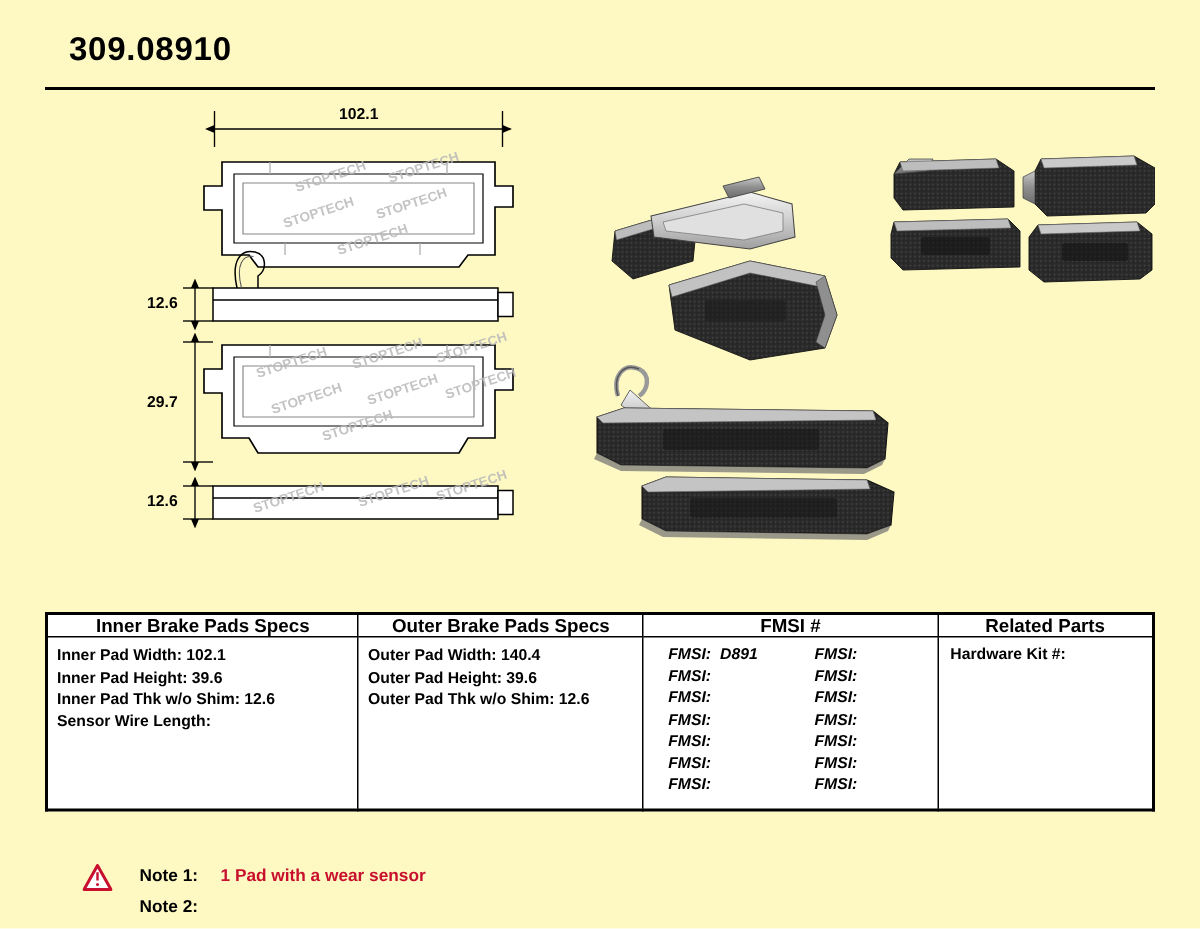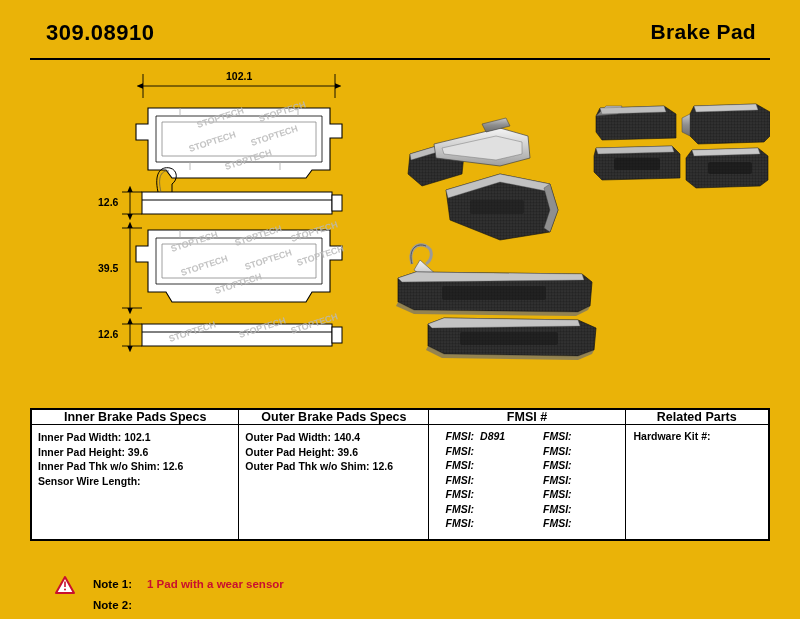--- a/index.html
+++ b/index.html
@@ -6,21 +6,21 @@
   html, body {
     margin: 0; padding: 0;
     width: 800px; height: 619px;
     background: #ffffff;
     font-family: "Liberation Sans", sans-serif;
     color: #000;
   }
   #page {
     position: relative;
     width: 800px; height: 619px;
-    background: #eab308;
+    background: #fef9c3;
     overflow: hidden;
   }
 
   
   .header {
     position: absolute;
     left: 30px; top: 16px;
     width: 740px; height: 44px;
     border-bottom: 2px solid #000;
   }
@@ -133,21 +133,20 @@
     left: 0; top: 0;
   }
 </style>
 </head>
 <body>
 
 <div id="page">
 
   <div class="header">
     <div class="part-number">309.08910</div>
-    <div class="doc-title">Brake Pad</div>
   </div>
 
   <div class="drawing">
 
     <svg class="line-art" width="740" height="340" viewBox="0 0 740 340">
       <defs>
         <marker id="arrL" markerWidth="8" markerHeight="8" refX="7" refY="3" orient="auto">
           <path d="M7,0 L0,3 L7,6 z" fill="#000"></path>
         </marker>
         <marker id="arrR" markerWidth="8" markerHeight="8" refX="1" refY="3" orient="auto">
@@ -302,21 +301,21 @@
         <text x="186" y="232" transform="rotate(-18 186 232)">STOPTECH</text>
 
         <text x="140" y="280" transform="rotate(-18 140 280)">STOPTECH</text>
         <text x="210" y="276" transform="rotate(-18 210 276)">STOPTECH</text>
         <text x="262" y="272" transform="rotate(-18 262 272)">STOPTECH</text>
       </g>
     </svg>
 
     <div class="dim-label" style="left:196px; top:8px;">102.1</div>
     <div class="dim-label" style="left:68px; top:134px;">12.6</div>
-    <div class="dim-label" style="left:68px; top:200px;">39.5</div>
+    <div class="dim-label" style="left:68px; top:200px;">29.7</div>
     <div class="dim-label" style="left:68px; top:266px;">12.6</div>
   </div>
 
   <table class="spec-table">
     <tbody>
         <tr>
       <td class="col-head" style="width:211px;margin-top:39px;">Inner Brake Pads Specs</td>
       <td class="col-head" style="width:191px;">Outer Brake Pads Specs</td>
       <td class="col-head" style="width:204px;">FMSI #</td>
       <td class="col-head" style="width:154px;">Related Parts</td>

